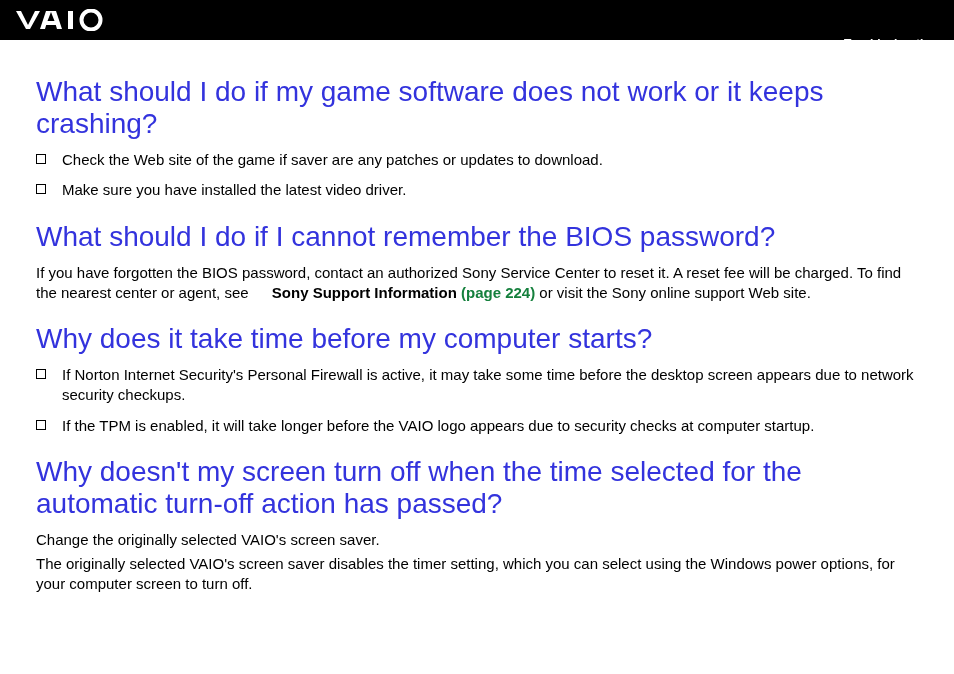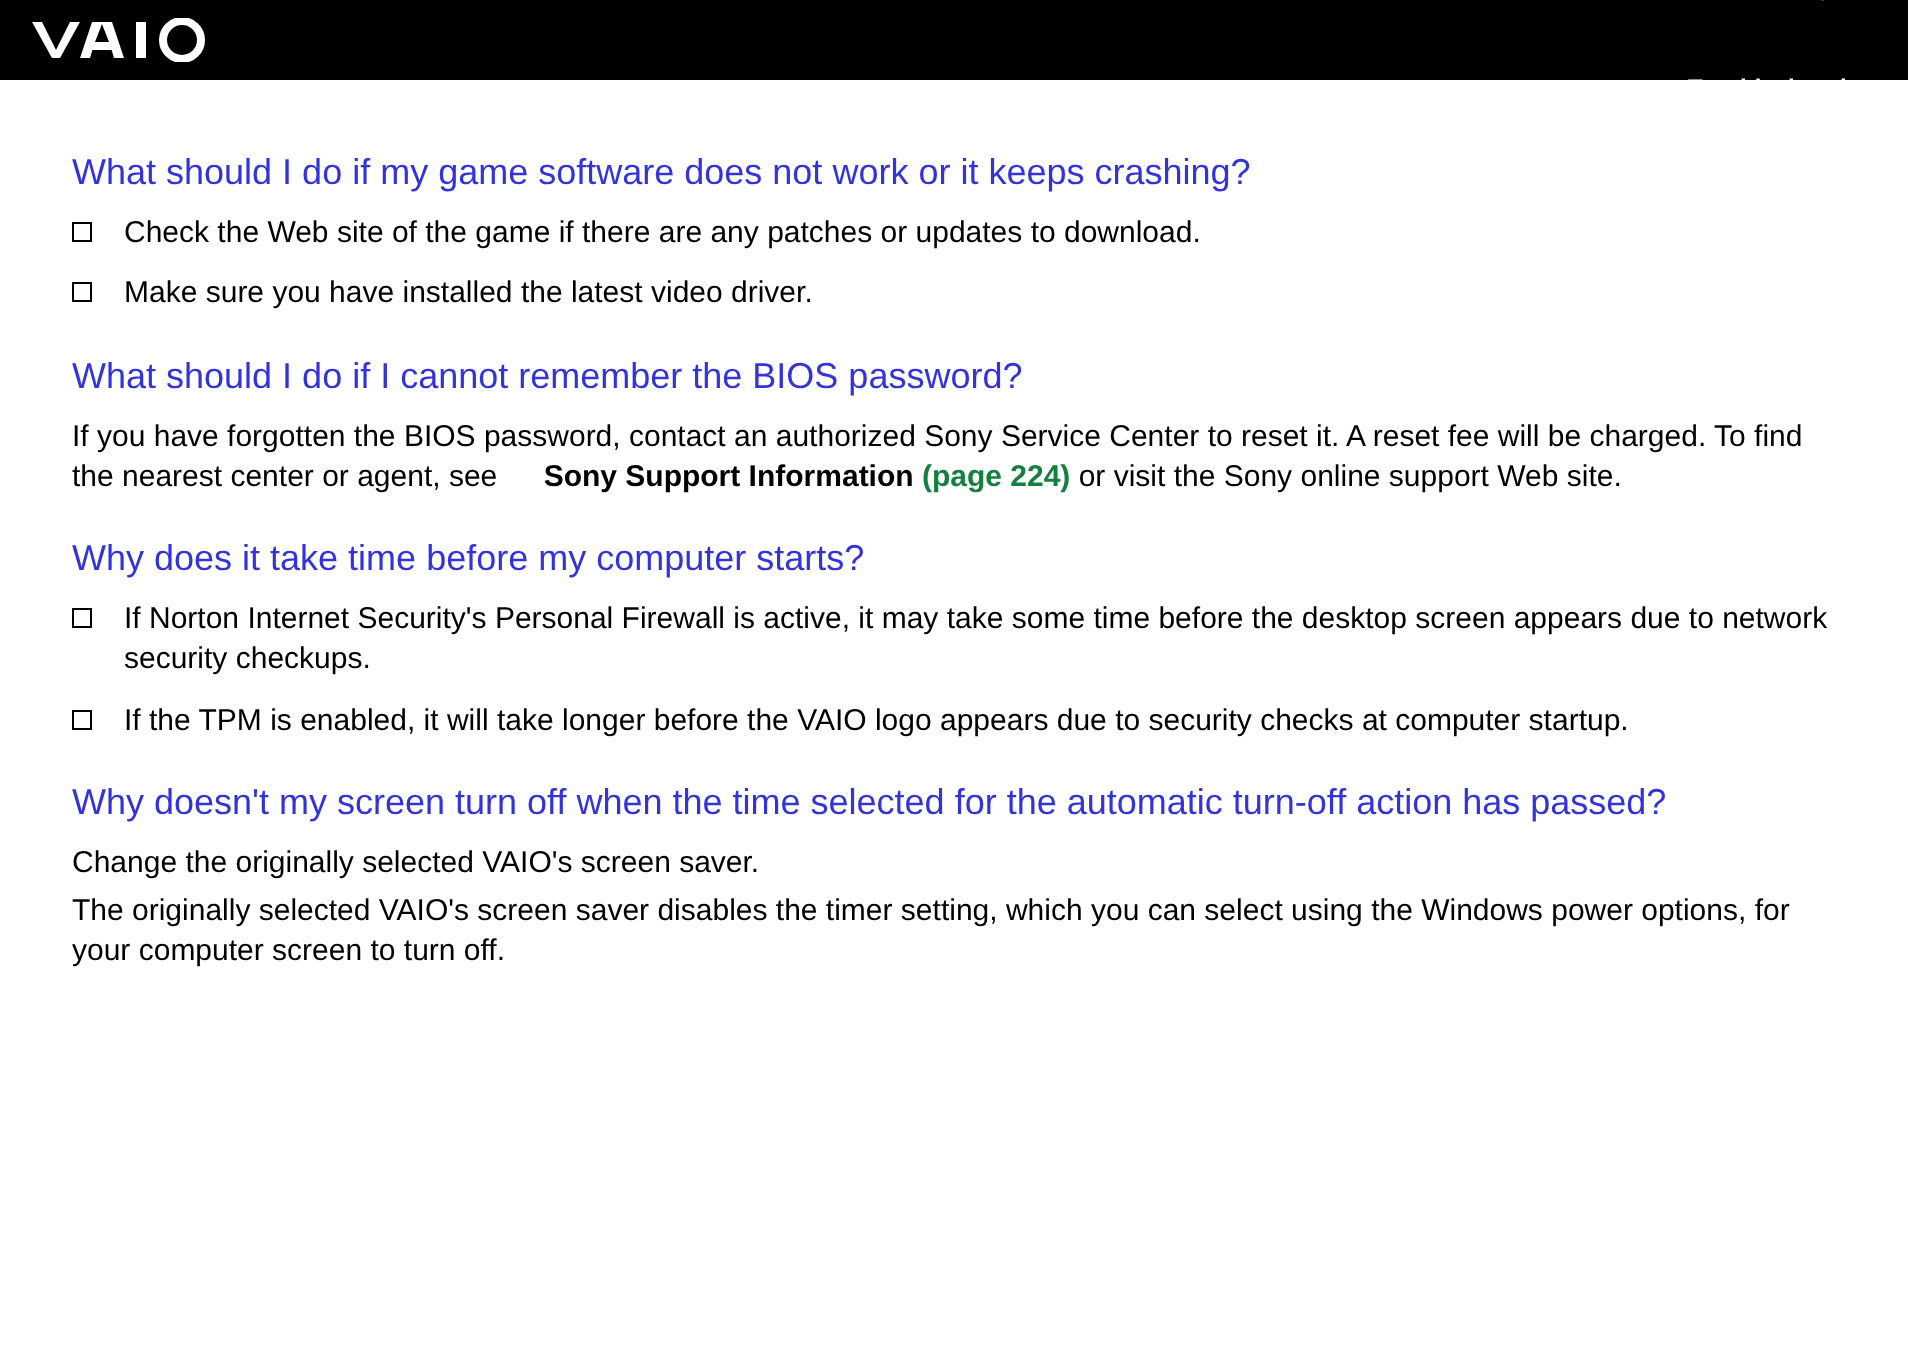--- a/index.html
+++ b/index.html
@@ -48,21 +48,21 @@
   .troubleshooting-label {
     font-size: 12px;
     font-weight: bold;
     margin-top: 2px;
   }
   .content {
     padding: 30px 36px 0 36px;
   }
   .heading {
     color: #3333dd;
-    font-size: 18px;
+    font-size: 28px;
     font-weight: normal;
     margin-top: 20px;
     margin-bottom: 10px;
   }
   .heading:first-child {
     margin-top: 6px;
   }
   .bullet-list {
     list-style: none;
     margin-top: 8px;
@@ -120,21 +120,21 @@
     <div class="troubleshooting-label">Troubleshooting</div>
   </div>
 </div>
 
 <div class="content">
 
   <h2 class="heading">What should I do if my game software does not work or it keeps crashing?</h2>
   <ul class="bullet-list">
     <li>
         <span class="marker"></span>
-        <span class="bullet-text">Check the Web site of the game if there are any patches or updates to download.</span>
+        <span class="bullet-text">Check the Web site of the game if saver are any patches or updates to download.</span>
       </li>
     <li>
         <span class="marker"></span>
         <span class="bullet-text">Make sure you have installed the latest video driver.</span>
       </li>
   </ul>
 
   <h2 class="heading">What should I do if I cannot remember the BIOS password?</h2>
   <p class="para">
     <span>If you have forgotten the BIOS password, contact an authorized Sony Service Center to reset it. A reset fee will be charged. To find the nearest center or agent, see </span><span class="bold">Sony Support Information </span><span class="link-blue">(page 224)</span><span> or visit the Sony online support Web site.</span>

